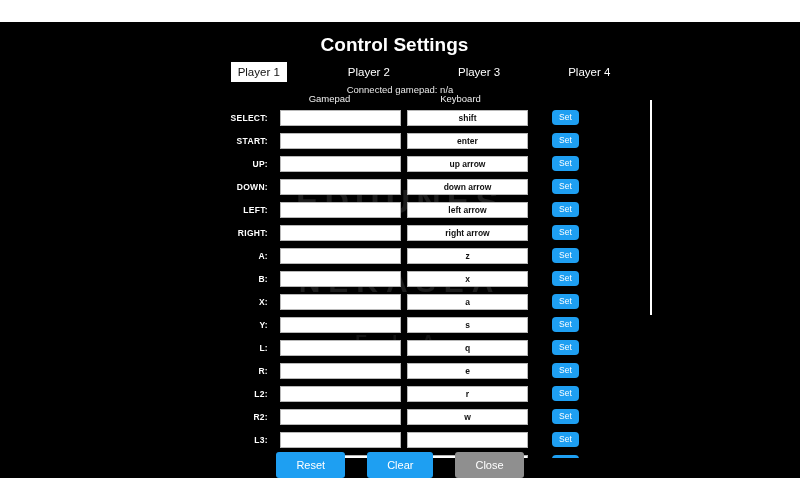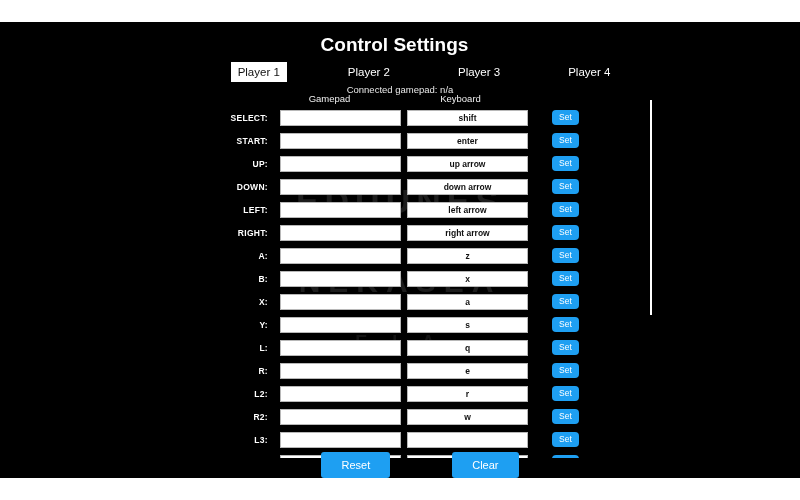--- a/index.html
+++ b/index.html
@@ -161,21 +161,21 @@
   }
   .fbtn {
     border: none;
     border-radius: 3px;
     color: #ffffff;
     font-size: 11px;
     padding: 7px 20px;
     cursor: pointer;
     font-family: "Liberation Sans", sans-serif;
   }
-  .fbtn.blue { background: #1e9ff2; margin-left: 40px; }
+  .fbtn.blue { background: #1e9ff2; }
   .fbtn.gray { background: #8f8f8f; }
 </style>
 </head>
 <body>
 
 <div id="app">
 
   <div class="top-strip"></div>
 
   <div class="stage">
@@ -297,18 +297,19 @@
           <div class="field keyboard"></div>
           <button class="set-btn">Set</button>
         </div>
       </div>
 
     <div class="scroll-track"></div>
 
     <div class="footer">
       <button class="fbtn blue">Reset</button>
       <button class="fbtn blue">Clear</button>
+      <button class="fbtn gray">Close</button>
     </div>
 
   </div>
 
   <div class="bottom-strip"></div>
 </div>
 
 </body></html>

